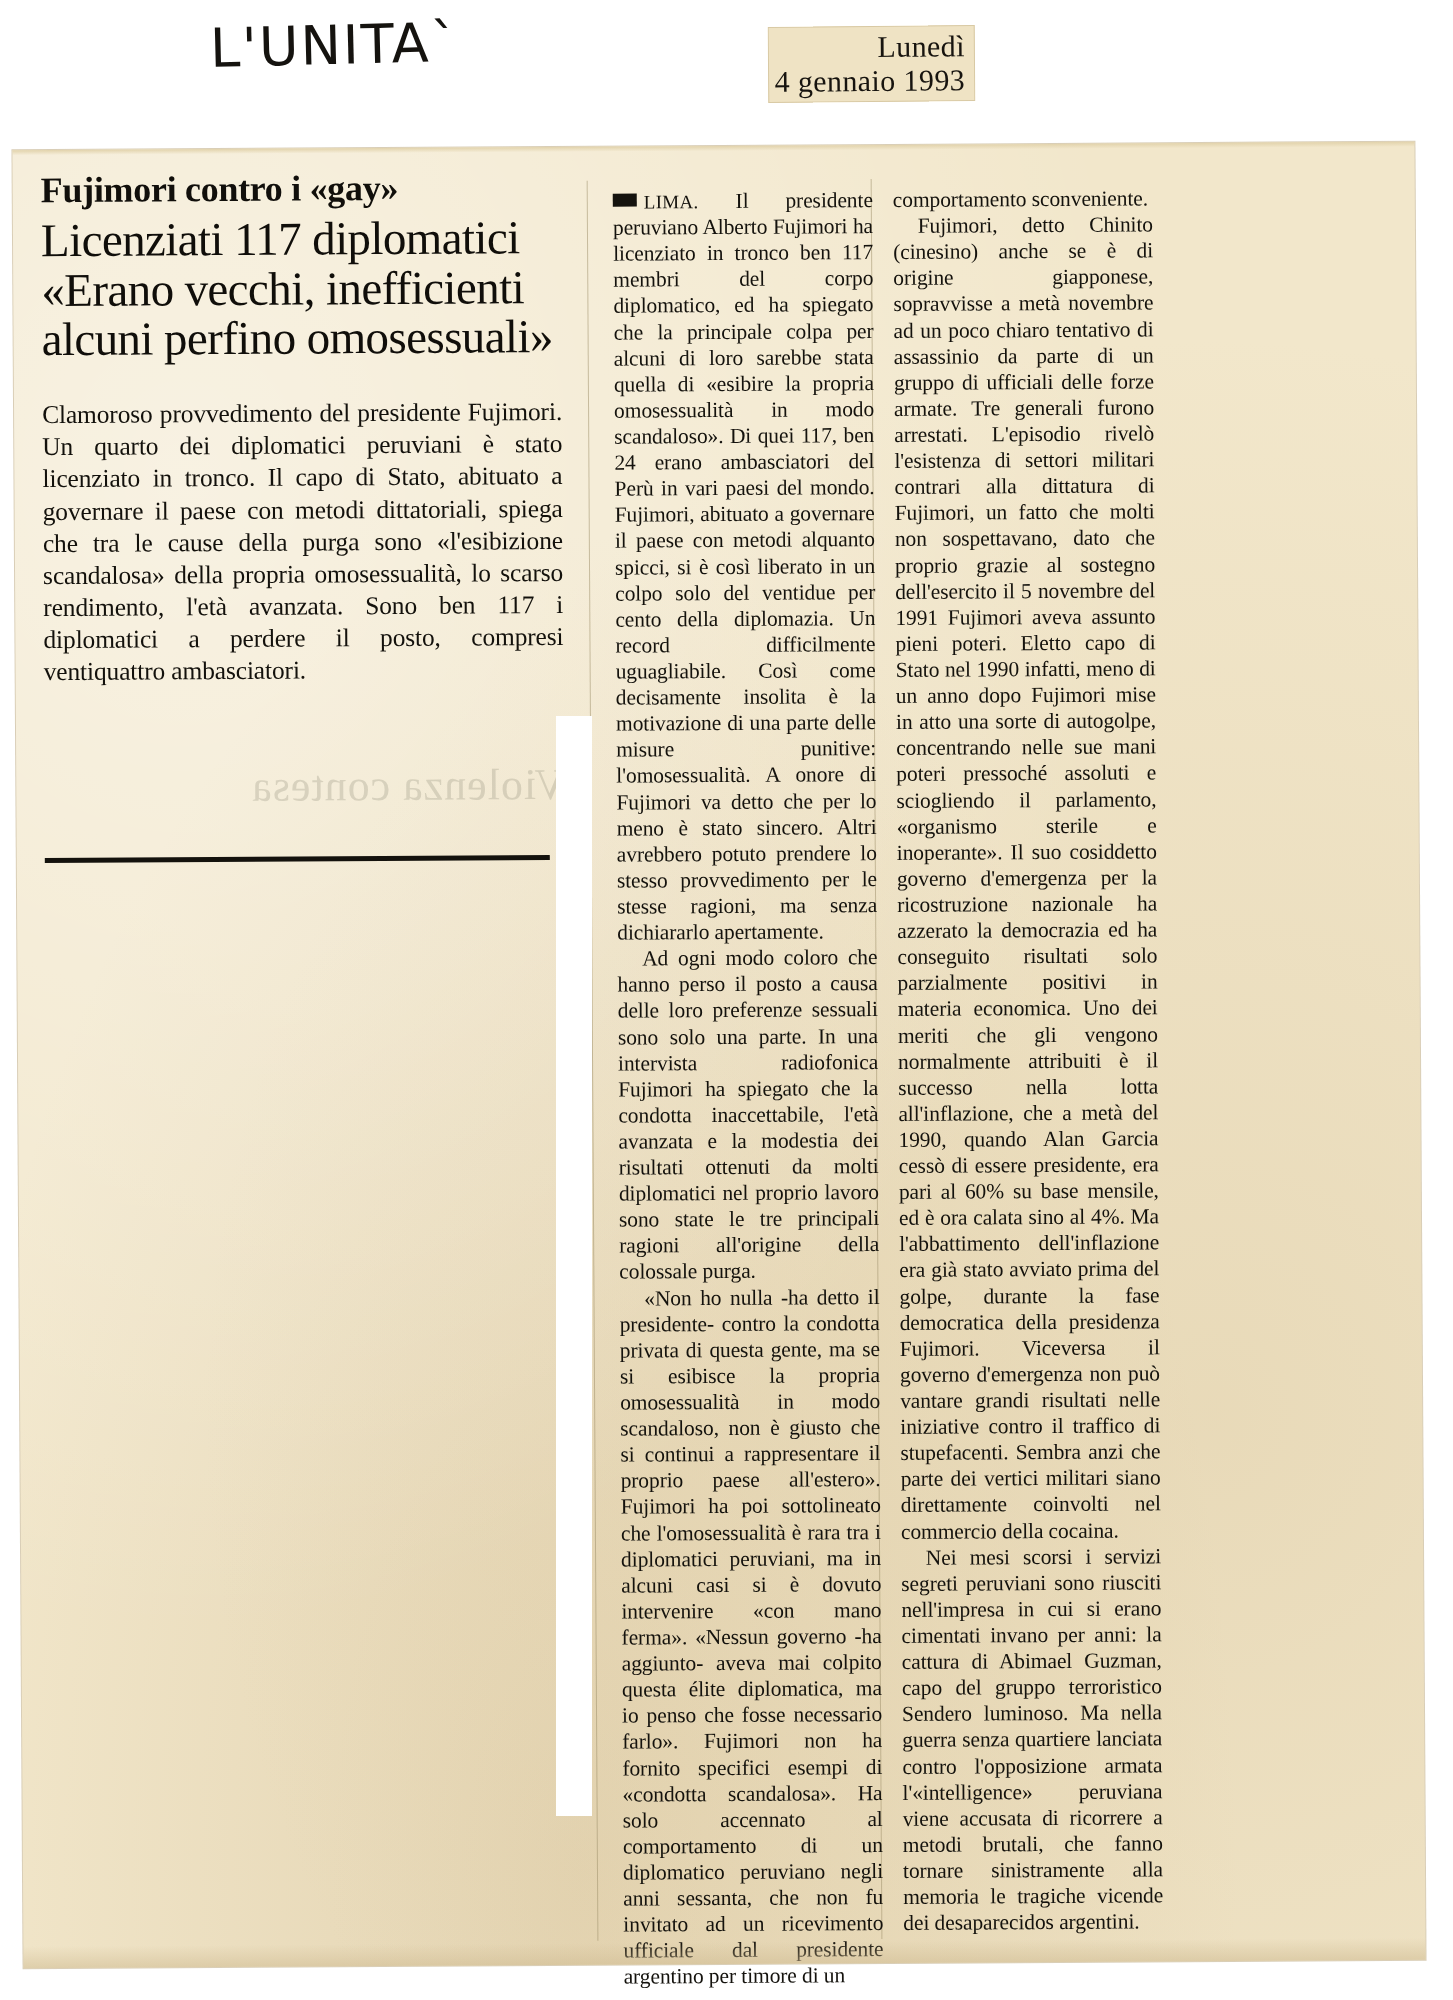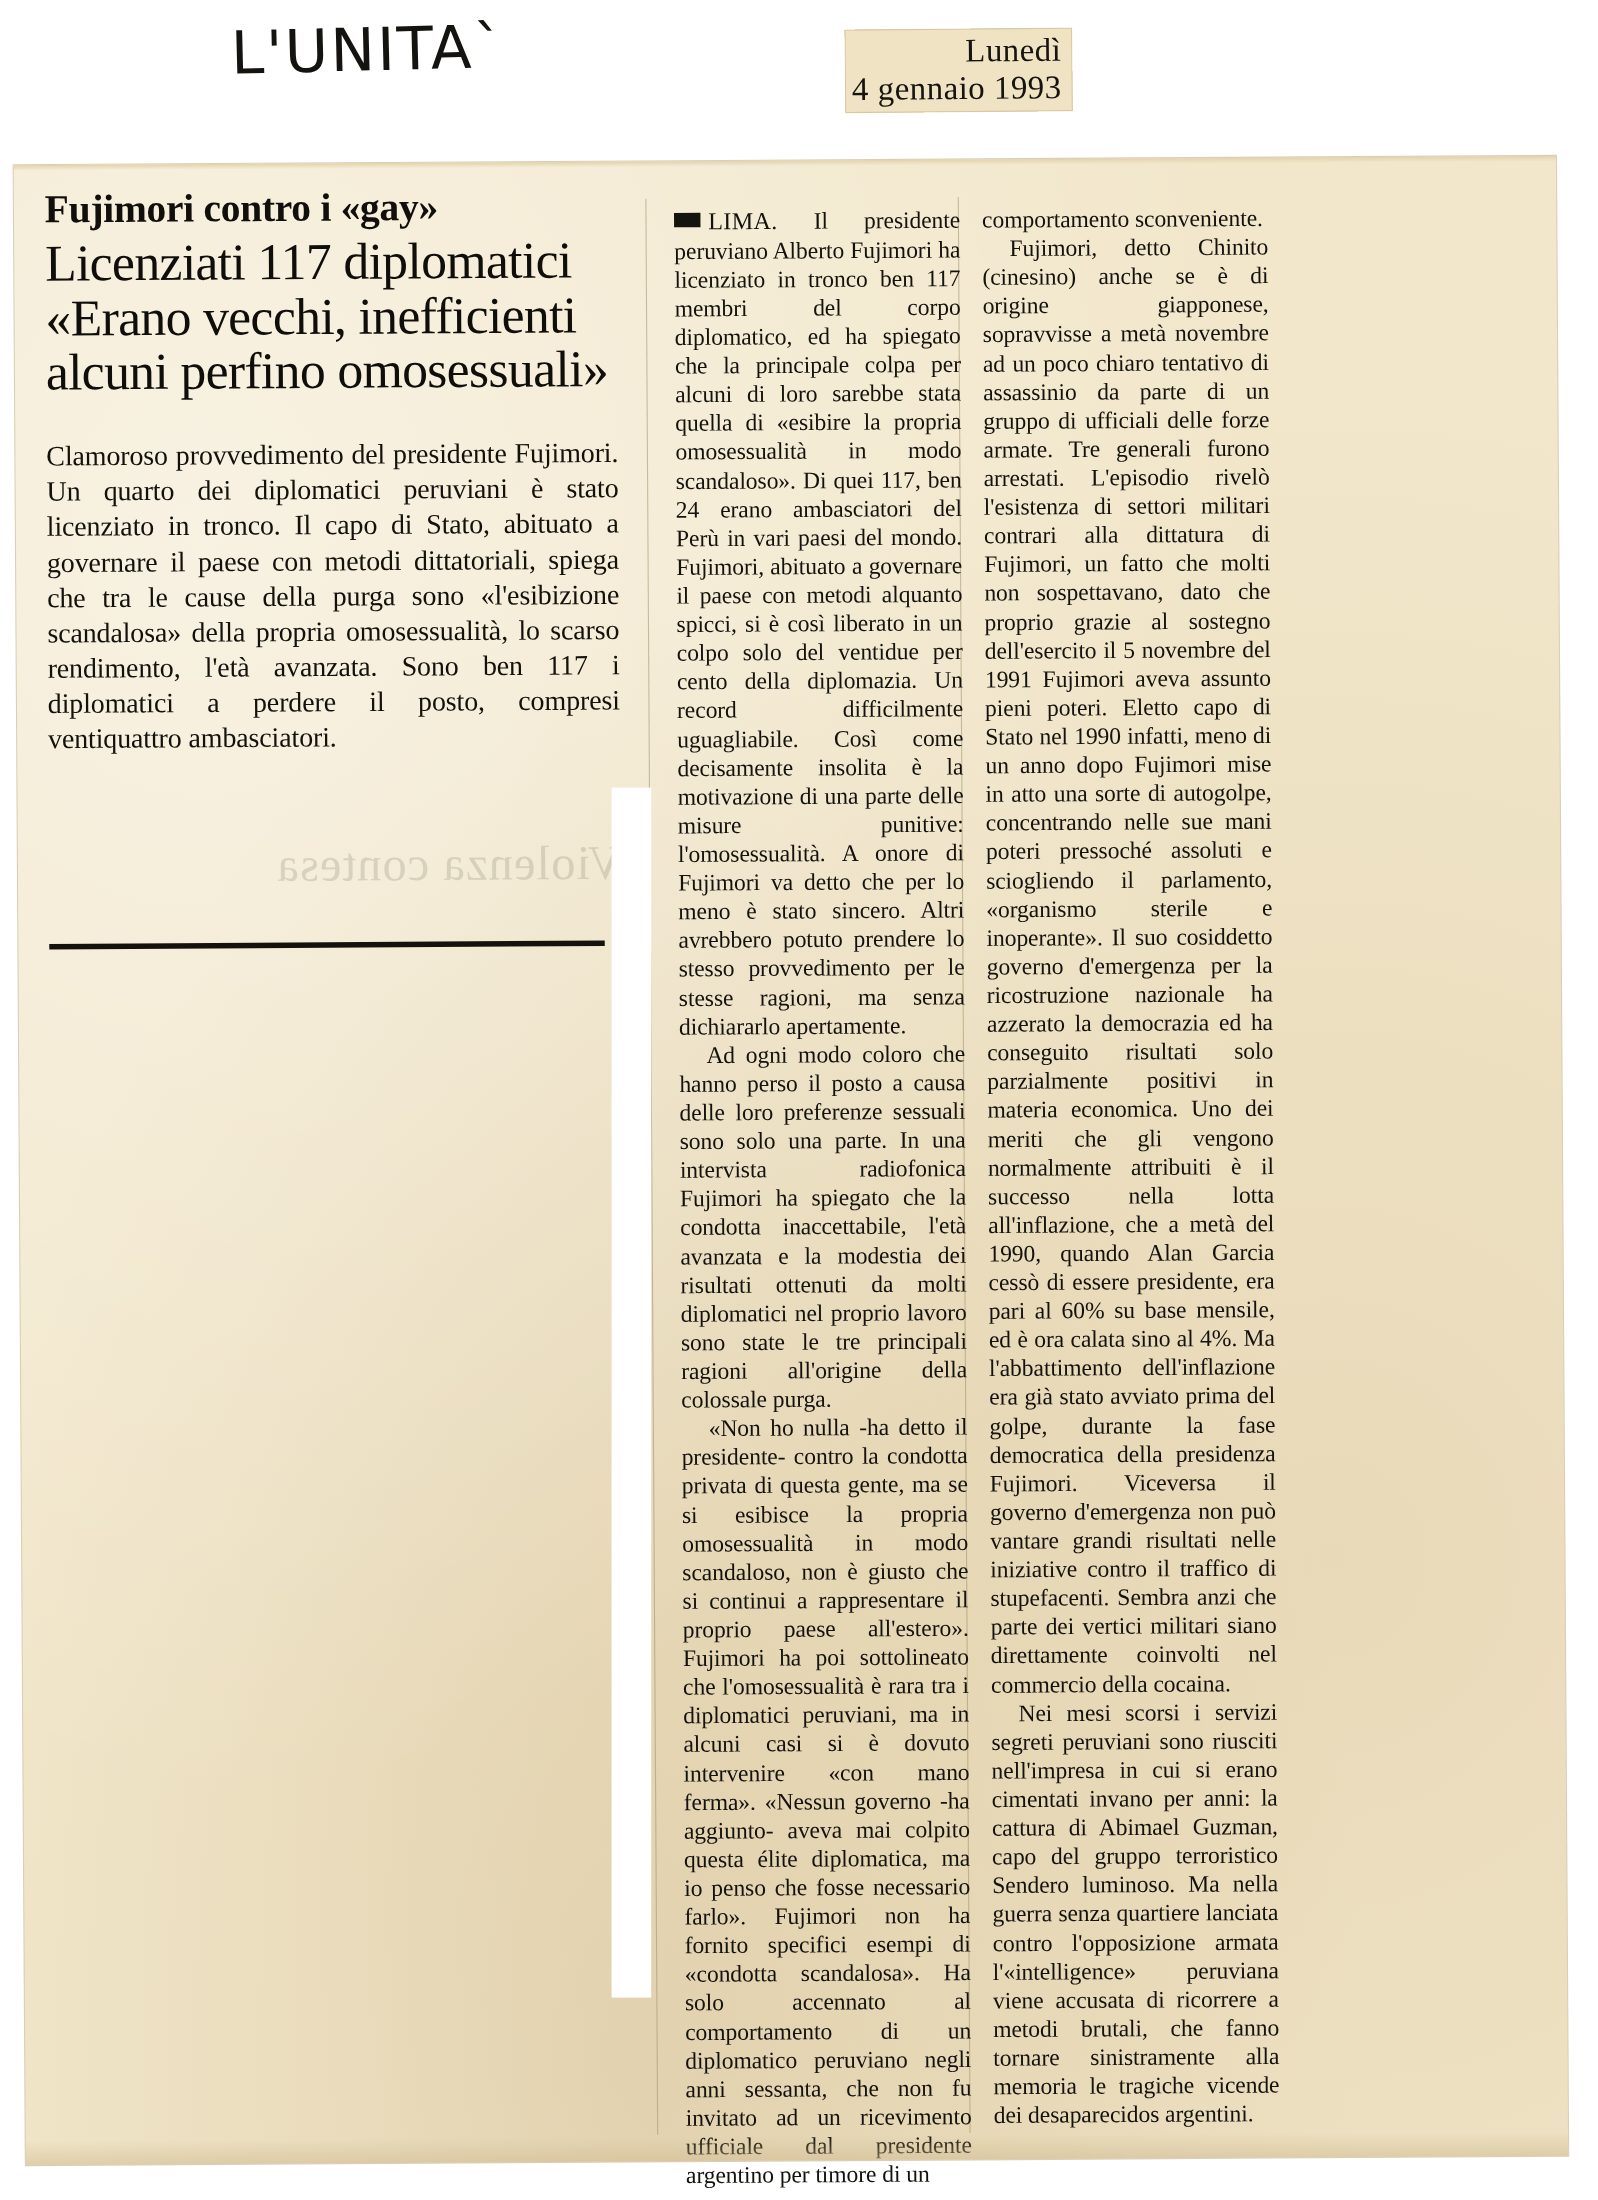--- a/index.html
+++ b/index.html
@@ -112,21 +112,21 @@
     text-align:justify;
     letter-spacing:-0.1px;
     -webkit-hyphens:none;hyphens:none;
   }
   .col p{margin:0;text-indent:1.15em;}
   .col p.first{text-indent:0;}
   .dateline-sq{
     display:inline-block;width:24px;height:13px;background:#15130e;
     vertical-align:2px;margin-right:7px;
   }
-  .city{font-variant:small-caps;font-size:22px;letter-spacing:.3px;margin-top:14px;}
+  .city{font-variant:small-caps;font-size:19px;letter-spacing:.3px;margin-top:14px;}
   .col2{left:600px;}
   .col3{left:880px;}
   .white-gap{
     position:absolute;left:556px;top:716px;width:36px;height:1100px;
     background:#ffffff;
   }
   .clip-bottom-fade{
     position:absolute;left:0;bottom:0;width:100%;height:22px;
     background:linear-gradient(0deg,rgba(208,188,146,.55),rgba(208,188,146,0));
   }

